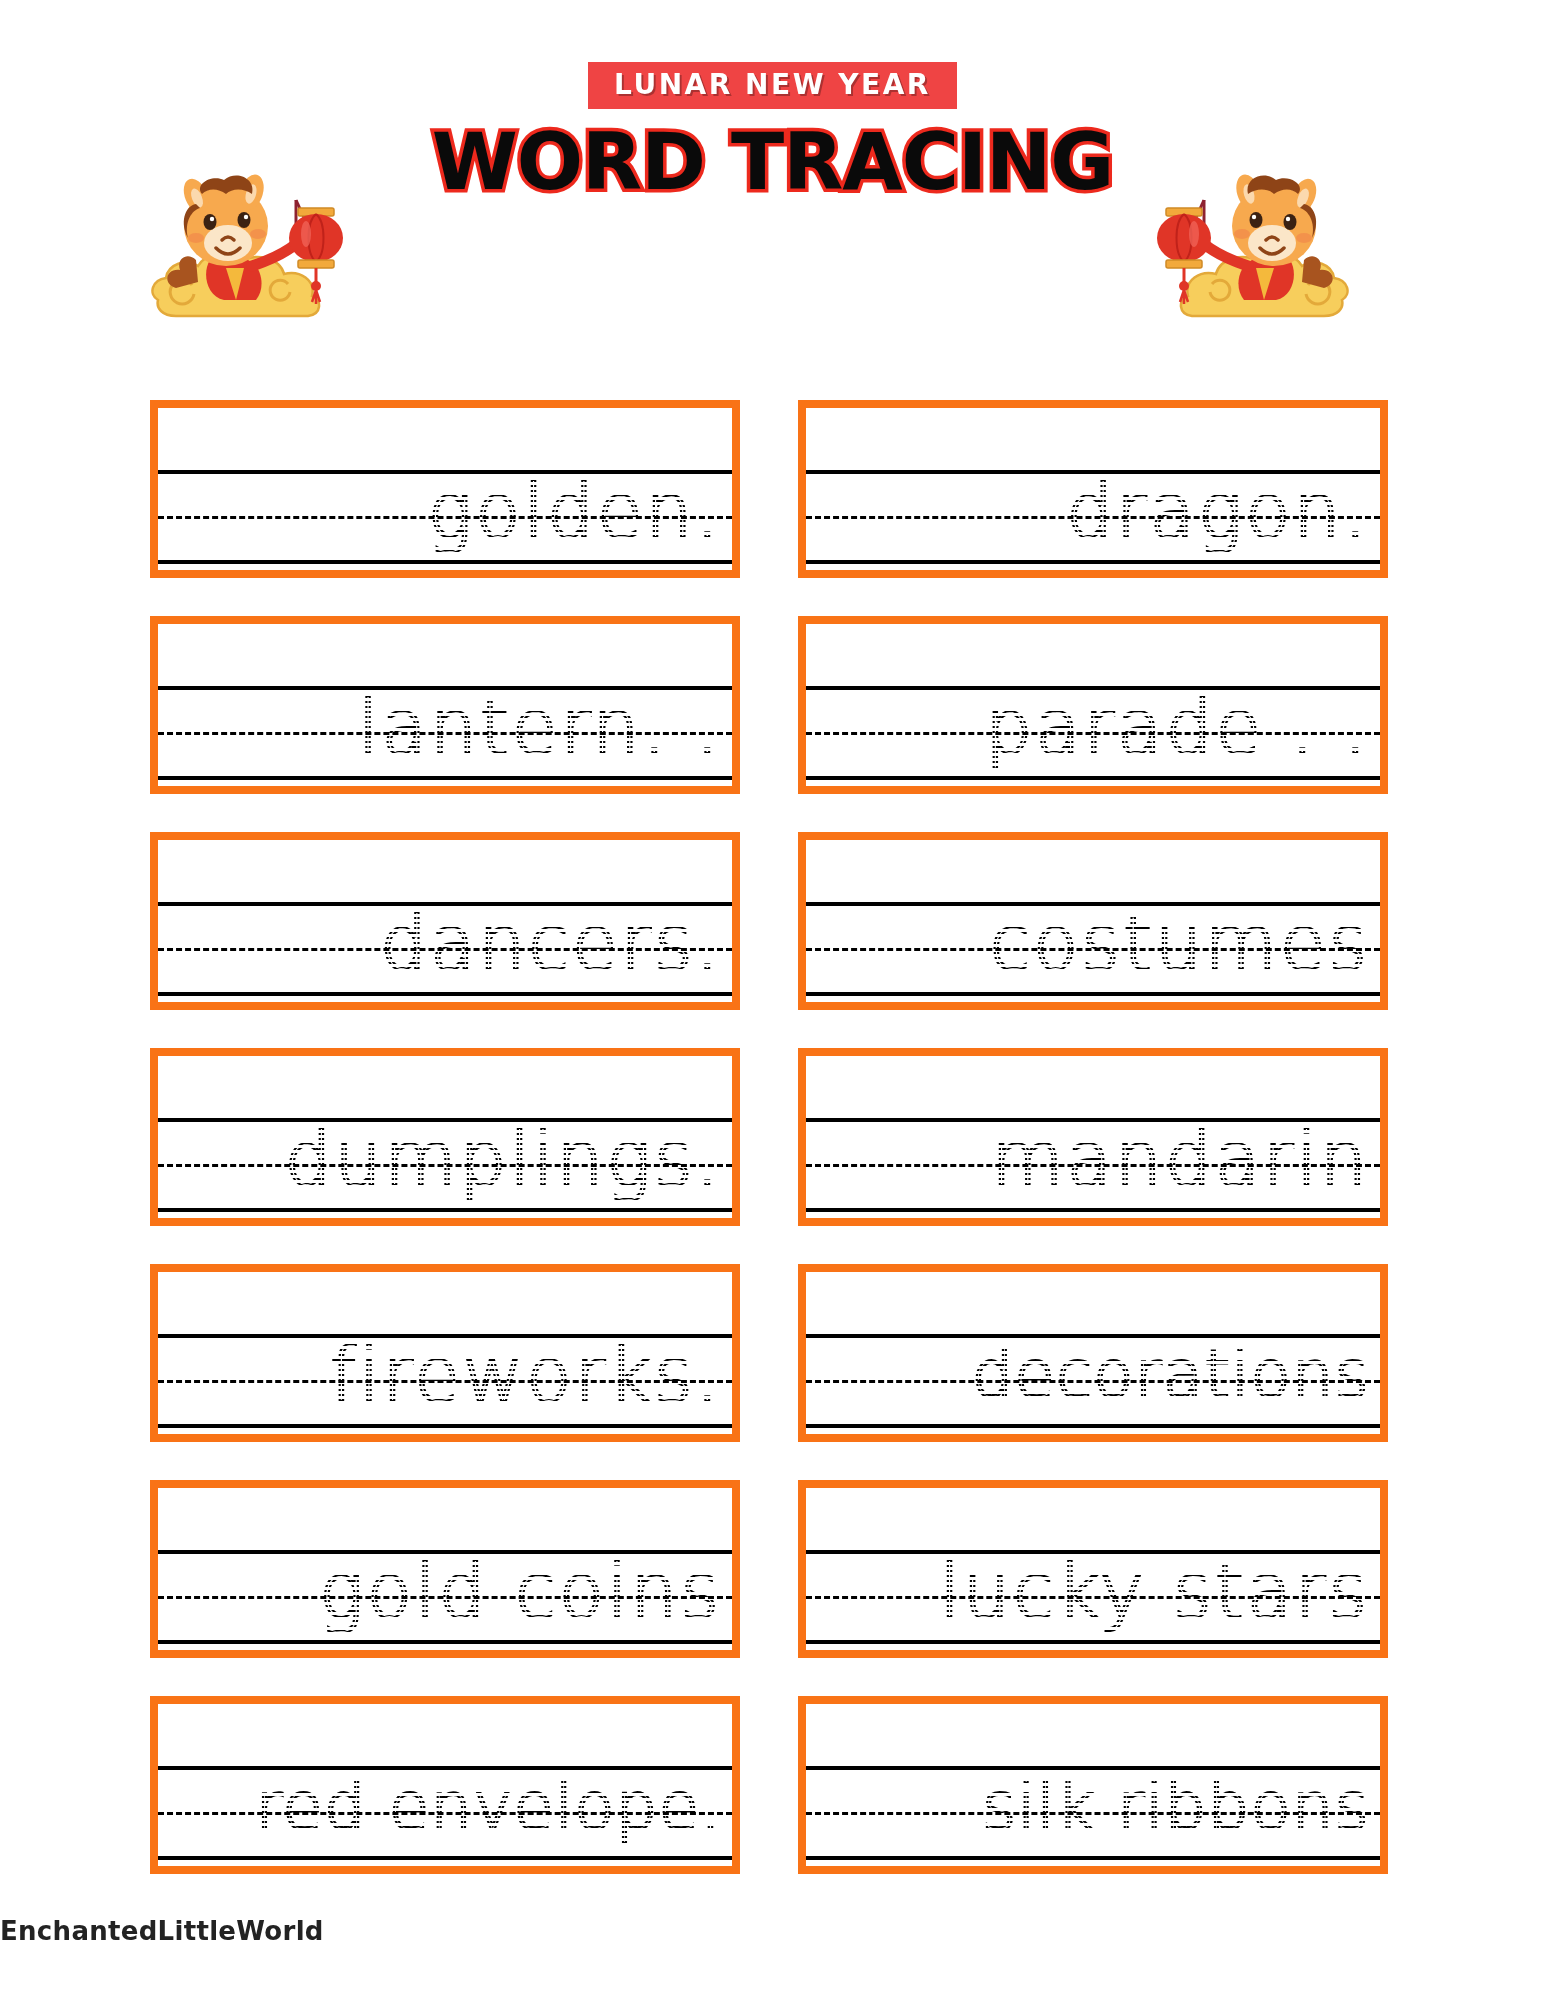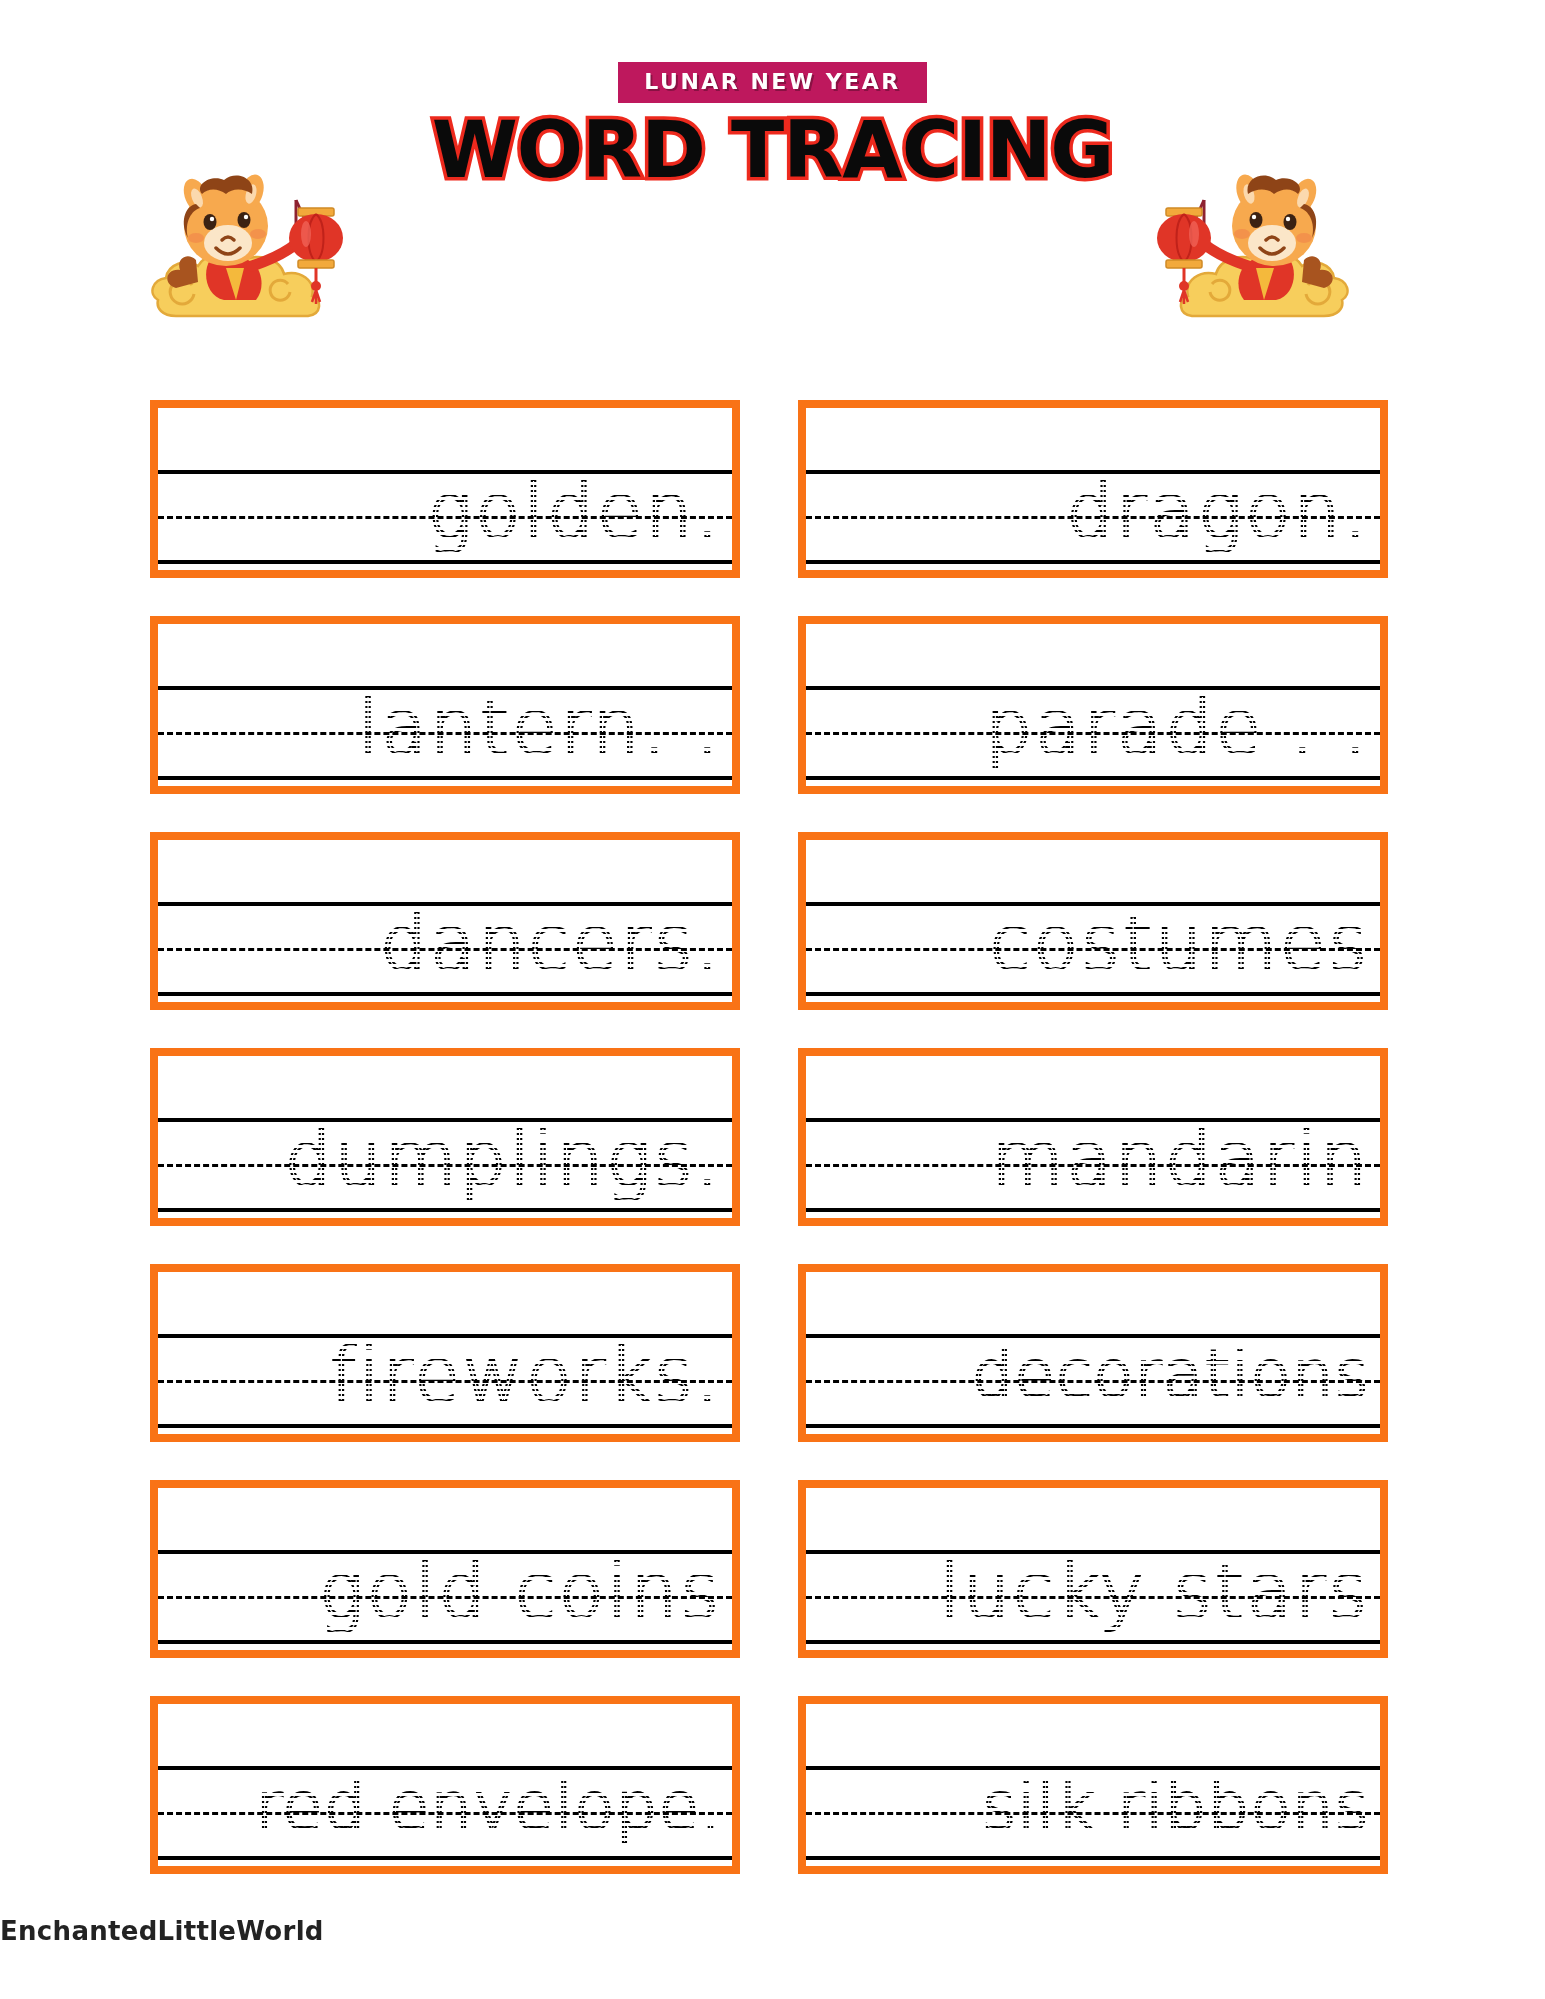--- a/index.html
+++ b/index.html
@@ -25,38 +25,38 @@
   .header-center {
     position: absolute;
     left: 390px;
     top: 62px;
     width: 765px;
     text-align: center;
   }
   .kicker-wrap { text-align: center; }
   .kicker {
     display: inline-block;
-    background: #be185d;
+    background: #ef4444;
     color: #ffffff;
     font-family: "DejaVu Sans", sans-serif;
     font-weight: bold;
-    font-size: 22px;
+    font-size: 28px;
     letter-spacing: 2.5px;
     padding: 9px 26px 10px 26px;
     line-height: 1;
     text-shadow: 2px 2px 0 rgba(0,0,0,0.28);
   }
   .main-title {
     font-family: "DejaVu Sans", sans-serif;
     font-weight: bold;
     font-size: 78px;
     line-height: 1.02;
     color: #0a0a0a;
     letter-spacing: -1px;
-    margin-top: 8px;
+    margin-top: 14px;
     -webkit-text-stroke: 7px #ED2A1E;
     paint-order: stroke fill;
     text-shadow: 0 0 2px #ED2A1E;
   }
   .subtitle {
     font-family: "DejaVu Sans", sans-serif;
     font-weight: bold;
     font-size: 30px;
     line-height: 1.32;
     color: #131313;

